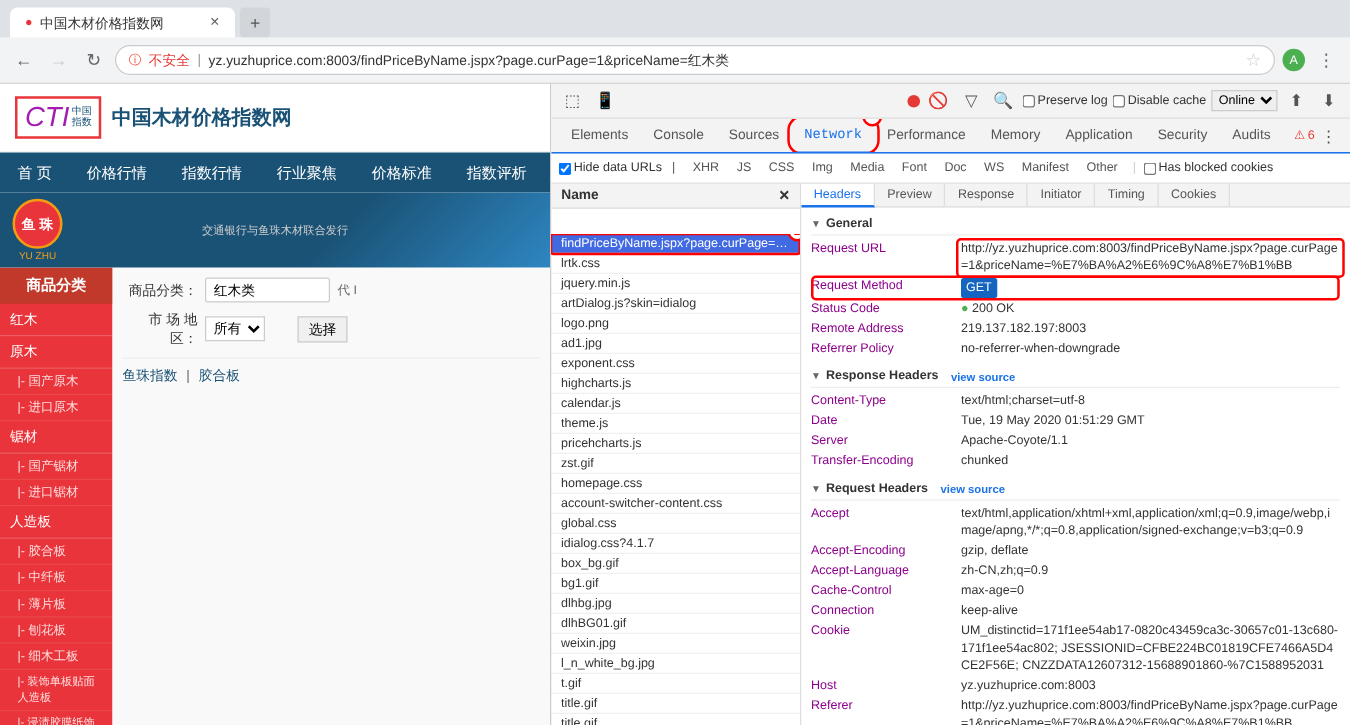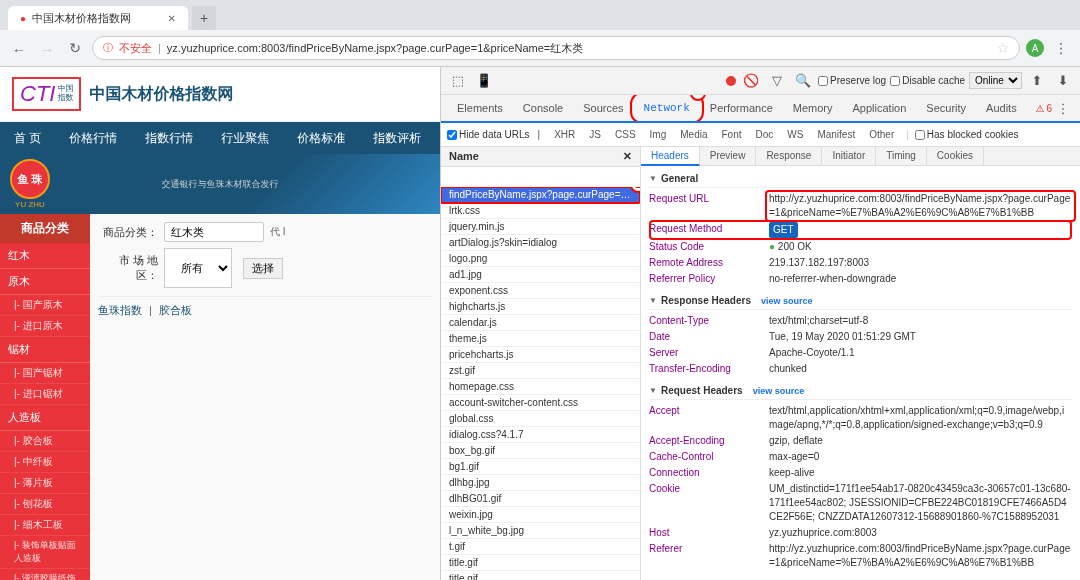--- a/index.html
+++ b/index.html
@@ -44,21 +44,21 @@
     .category-sidebar { width: 90px; background: #e8343a; flex-shrink: 0; }
     .cat-header { background: #c0392b; color: white; text-align: center; padding: 6px 4px; font-size: 12px; font-weight: bold; }
     .cat-item { color: white; padding: 5px 8px; font-size: 11px; cursor: pointer; border-bottom: 1px solid rgba(255,255,255,0.2); }
     .cat-sub { color: #fdd; padding: 3px 8px 3px 14px; font-size: 10px; cursor: pointer; border-bottom: 1px solid rgba(255,255,255,0.1); }
 
     
     .search-area { flex: 1; padding: 8px; background: #f9f9f9; overflow: hidden; }
     .search-row { display: flex; align-items: center; gap: 6px; margin-bottom: 6px; font-size: 11px; }
     .search-label { color: #333; width: 60px; text-align: right; }
     .search-input { border: 1px solid #ccc; padding: 3px 6px; font-size: 11px; width: 100px; border-radius: 2px; }
-    .search-select { border: 1px solid #ccc; padding: 12px; font-size: 11px; background: white; }
+    .search-select { border: 1px solid #ccc; padding: 2px; font-size: 11px; background: white; }
     .search-code { color: #666; font-size: 10px; }
 
     
     .devtools { flex: 1; background: white; border-left: 1px solid #ccc; display: flex; flex-direction: column; overflow: hidden; }
 
     
     .devtools-topbar { display: flex; align-items: center; padding: 0 6px; height: 28px; background: #f3f3f3; border-bottom: 1px solid #ddd; gap: 4px; }
     .dt-icon-btn { width: 22px; height: 22px; border: none; background: none; cursor: pointer; display: flex; align-items: center; justify-content: center; font-size: 13px; color: #555; }
     .recording-dot { width: 10px; height: 10px; background: #e53935; border-radius: 50%; }
     .dt-tabs { display: flex; align-items: center; padding: 0 6px; height: 28px; background: #f3f3f3; border-bottom: 2px solid #1a73e8; overflow-x: auto; }
@@ -207,21 +207,21 @@
         <div class="search-row">
           <span class="search-label">商品分类：</span>
           <input class="search-input" value="红木类" style="">
           <span class="search-code">代 I</span>
         </div>
         <div class="search-row">
           <span class="search-label">市 场 地 区：</span>
           <select class="search-select">
             <option>所有</option>
           </select>
-          <button style="border:1px solid #ccc;background:#f0f0f0;padding:2px 8px;font-size:11px;cursor:pointer;margin-left:5px;">选择</button>
+          <button style="border:1px solid #ccc;background:#f0f0f0;padding:2px 8px;font-size:11px;cursor:pointer;margin-left:20px;">选择</button>
         </div>
         <div style="margin-top:8px;font-size:11px;color:#666;border-top:1px solid #eee;padding-top:6px;">
           <span style="color:#1a5276;cursor:pointer;">鱼珠指数</span>
           <span style="margin:0 4px;">|</span>
           <span style="color:#1a5276;cursor:pointer;">胶合板</span>
         </div>
       </div>
     </div>
   </div>
 
@@ -421,20 +421,24 @@
             </div>
             <div class="header-row">
               <span class="header-key">Accept</span>
               <span class="header-val">text/html,application/xhtml+xml,application/xml;q=0.9,image/webp,image/apng,*/*;q=0.8,application/signed-exchange;v=b3;q=0.9</span>
             </div>
             <div class="header-row">
               <span class="header-key">Accept-Encoding</span>
               <span class="header-val">gzip, deflate</span>
             </div>
             <div class="header-row">
+              <span class="header-key">Accept-Language</span>
+              <span class="header-val">zh-CN,zh;q=0.9</span>
+            </div>
+            <div class="header-row">
               <span class="header-key">Cache-Control</span>
               <span class="header-val">max-age=0</span>
             </div>
             <div class="header-row">
               <span class="header-key">Connection</span>
               <span class="header-val">keep-alive</span>
             </div>
             <div class="header-row">
               <span class="header-key">Cookie</span>
               <span class="header-val">UM_distinctid=171f1ee54ab17-0820c43459ca3c-30657c01-13c680-171f1ee54ac802; JSESSIONID=CFBE224BC01819CFE7466A5D4CE2F56E; CNZZDATA12607312-15688901860-%7C1588952031</span>

